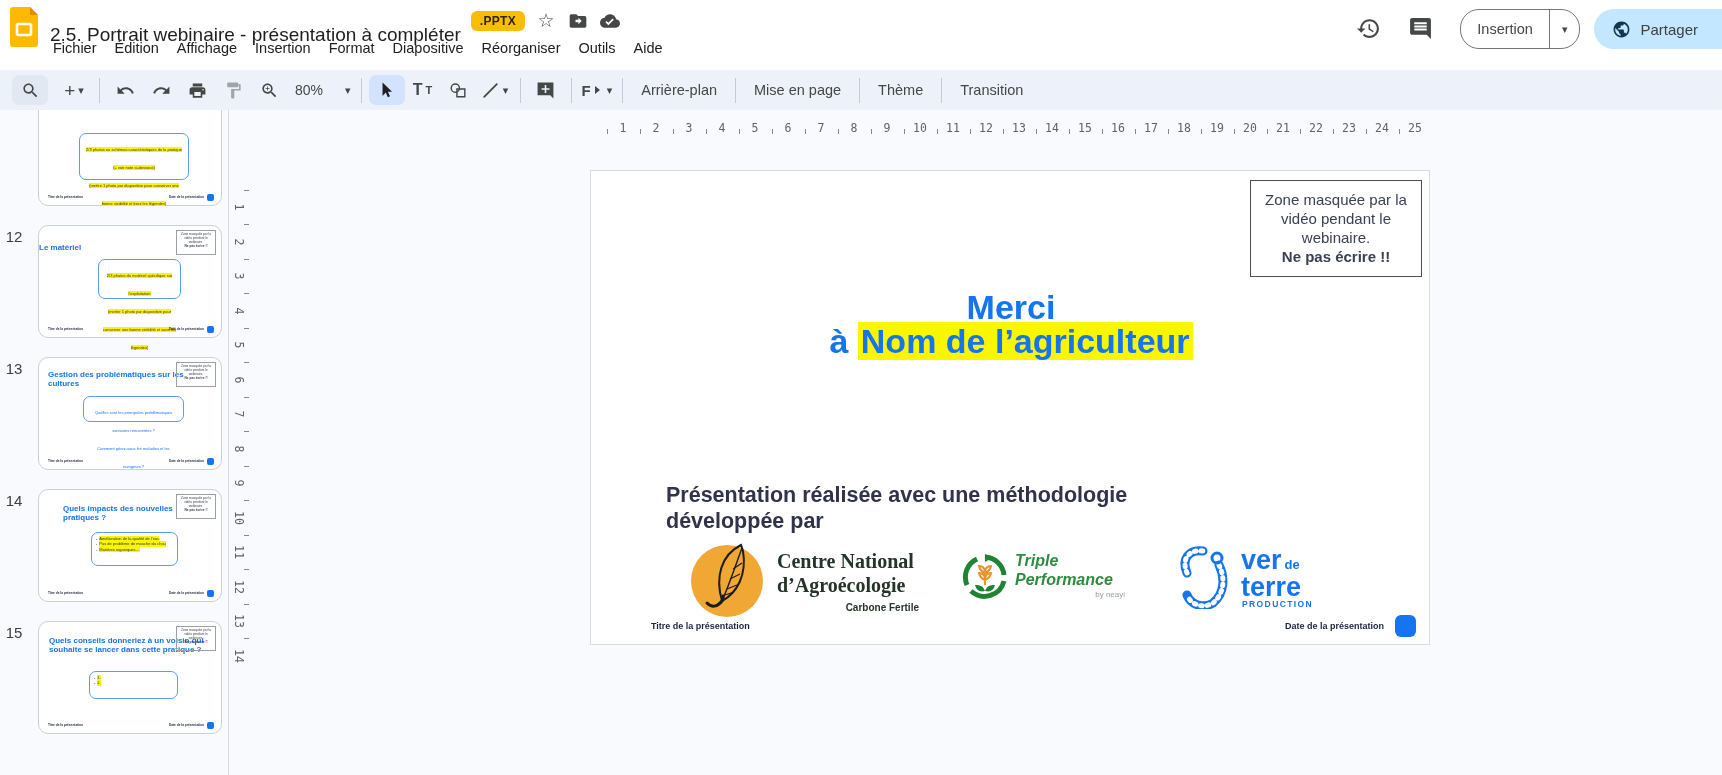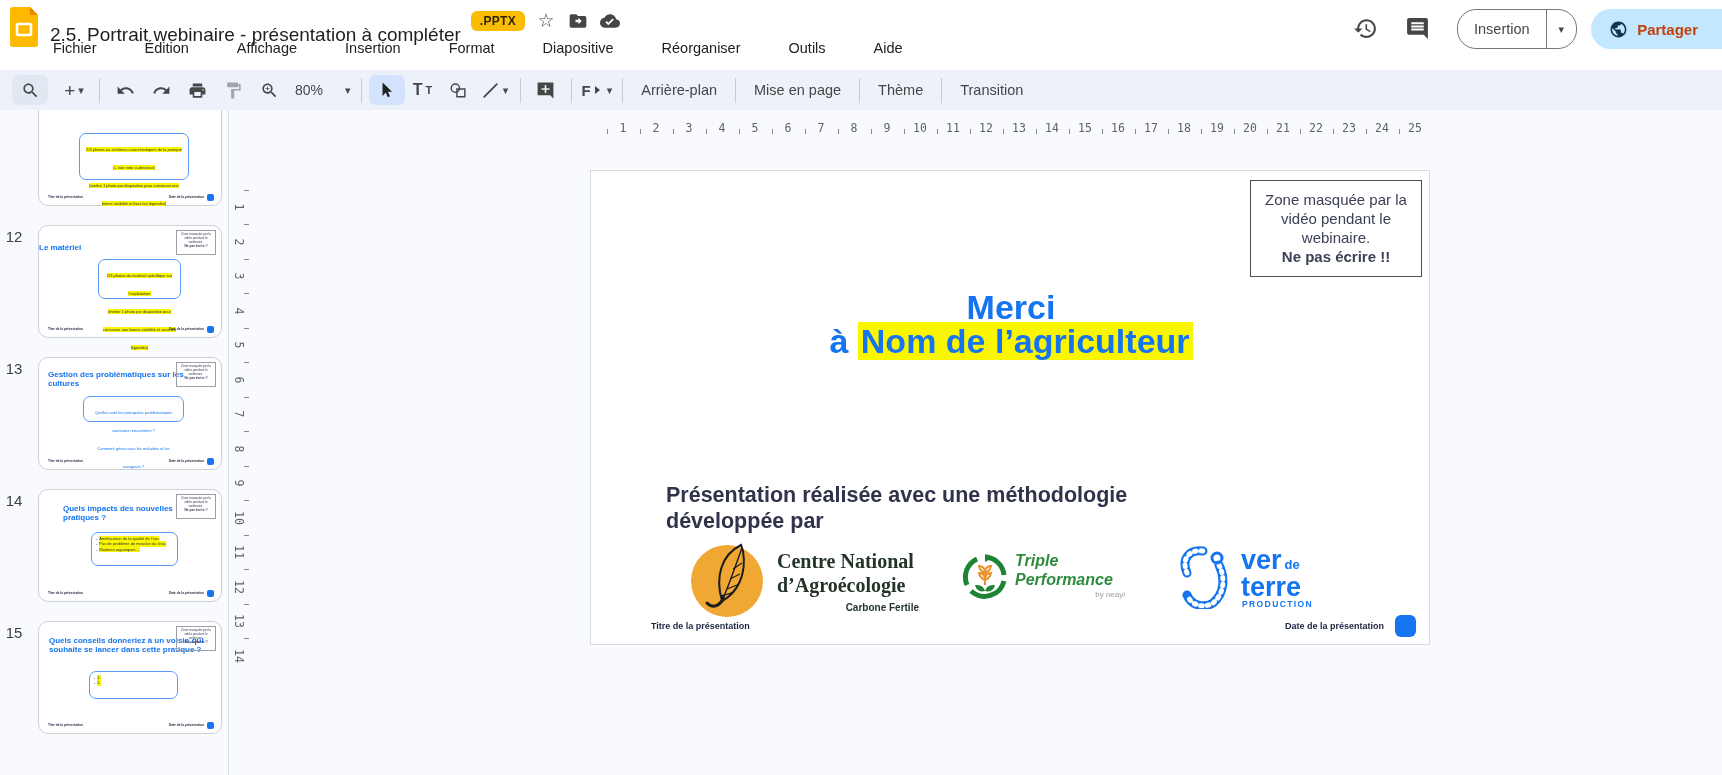--- a/index.html
+++ b/index.html
@@ -8,33 +8,33 @@
   
   .header{position:absolute;left:0;top:0;width:1722px;height:70px;background:#fff;}
   .logo{position:absolute;left:10px;top:7px;width:28px;height:40px;}
   .doc-title-row{position:absolute;left:50px;top:8px;height:26px;display:flex;align-items:center;gap:10px;}
   .doc-title{font-size:19px;color:#1f1f1f;white-space:nowrap;margin-top:28px;}
   .badge{background:#FBBC04;color:#312500;font-size:12px;font-weight:700;
          padding:3px 9px;border-radius:6px;letter-spacing:.3px;}
   .hdr-ico{width:22px;height:22px;color:#444746;display:flex;align-items:center;justify-content:center;}
   .hdr-ico svg{width:20px;height:20px;fill:#444746;}
   .star{font-size:19px;color:#444746;line-height:20px;}
-  .menubar{position:absolute;left:44px;top:36px;display:flex;gap:30px;}
+  .menubar{position:absolute;left:44px;top:36px;display:flex;}
   .menu-item{font-size:14.5px;color:#202124;padding:4px 9px;border-radius:5px;cursor:default;}
   .hdr-right{position:absolute;right:0;top:0;height:58px;display:flex;align-items:center;}
   .rt-ico{width:26px;height:26px;margin-right:26px;}
   .rt-ico svg{width:25px;height:25px;fill:#444746;}
   .btn-diaporama{display:flex;align-items:center;height:38px;border:1px solid #747775;
                  border-radius:19px;background:#fff;margin-right:14px;overflow:hidden;}
   .btn-diaporama .lbl{padding:0 16px;font-size:14.5px;color:#444746;}
   .btn-diaporama .caret-zone{border-left:1px solid #747775;height:38px;display:flex;
                  align-items:center;padding:0 12px;color:#444746;}
   .btn-partager{display:flex;align-items:center;gap:9px;height:40px;background:#C2E7FF;
                 border-radius:20px 0 0 20px;padding:0 30px 0 18px;margin-right:-6px;}
-  .btn-partager .lbl{font-size:15px;font-weight:700;color:#c2410c;}
+  .btn-partager .lbl{font-size:15px;font-weight:400;color:#404040;}
   .btn-partager svg{width:19px;height:19px;fill:#14344f;}
   .caret{font-size:11px;color:#444746;}
   
   .toolbar{position:absolute;left:0;top:70px;width:1722px;height:40px;background:#EDF2FA;
            display:flex;align-items:center;padding-left:12px;box-sizing:border-box;}
   .tb-btn{height:30px;min-width:30px;display:flex;align-items:center;justify-content:center;
           border-radius:7px;color:#444746;gap:3px;padding:0 3px;}
   .tb-btn svg{width:19px;height:19px;fill:#444746;}
   .tb-div{width:1px;height:25px;background:#c6cad2;margin:0 7px;}
   .tb-search{background:#e2e8f1;}

